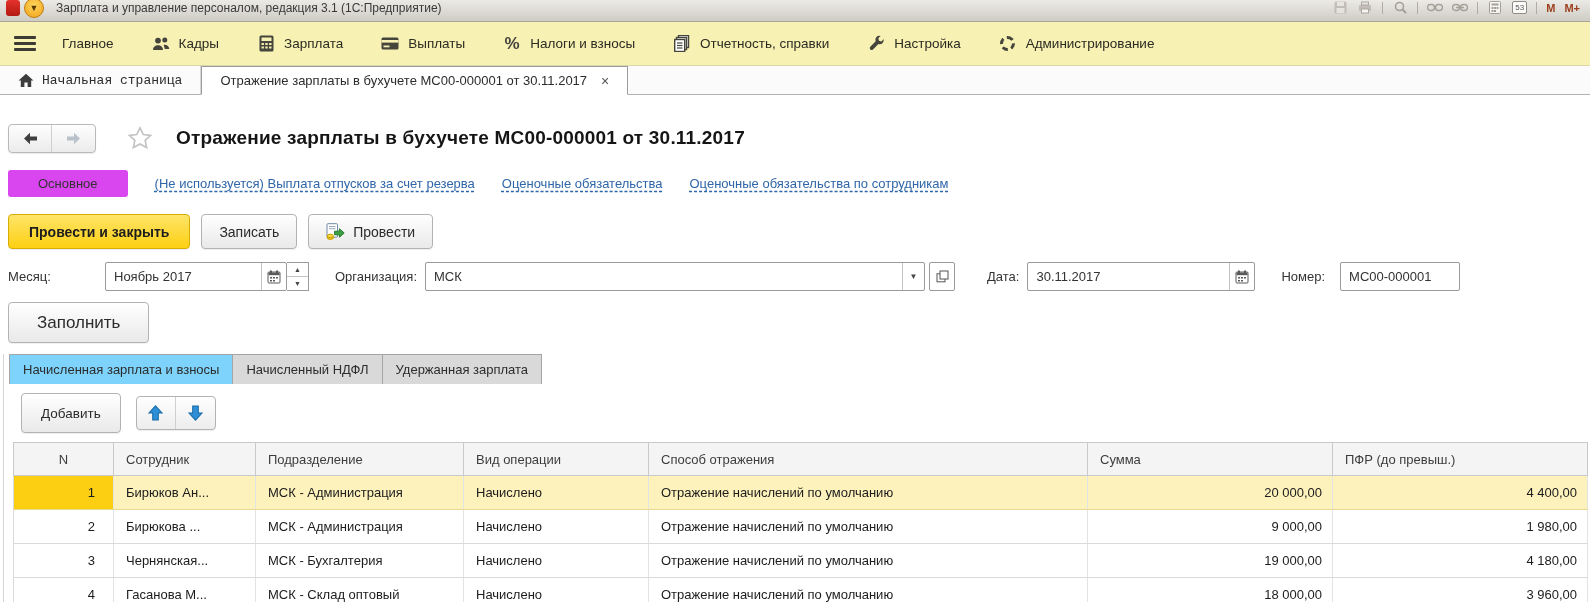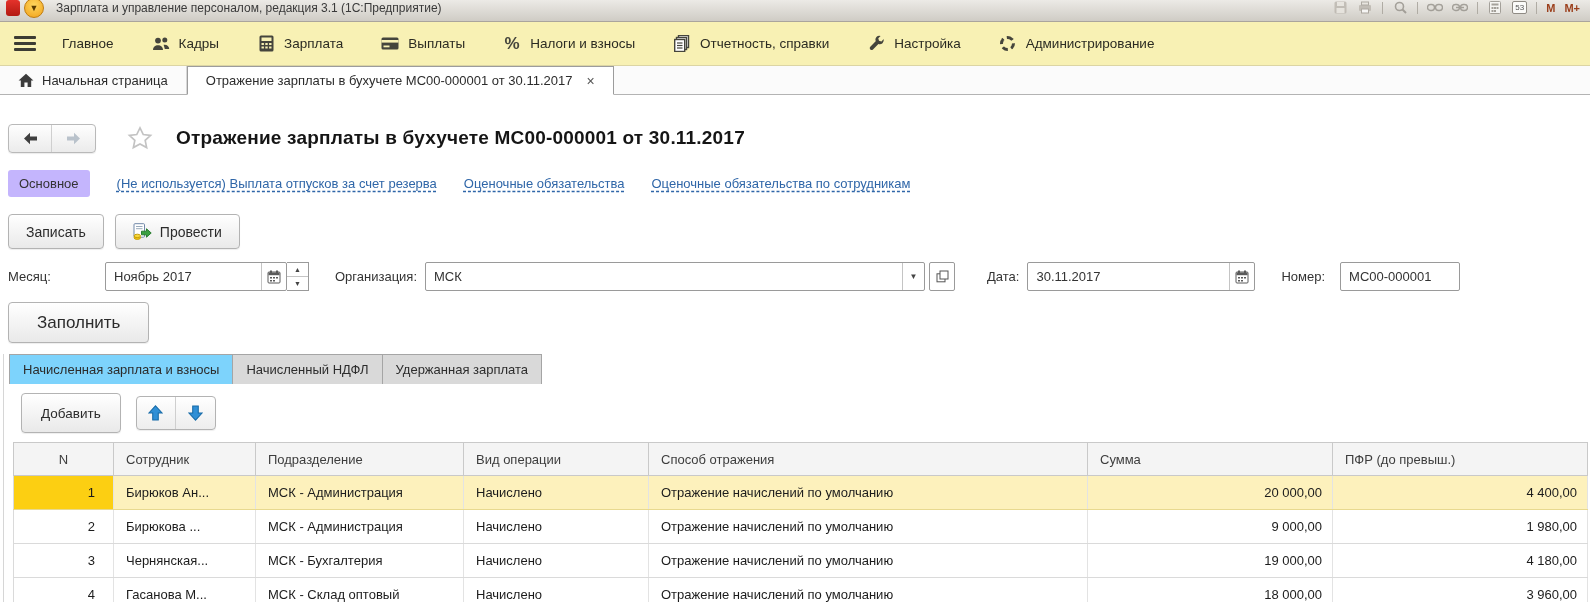--- a/index.html
+++ b/index.html
@@ -37,34 +37,34 @@
   }
   .hamburger{ width:22px; margin-right:26px; cursor:pointer; }
   .hamburger i{ display:block; height:3px; background:#3c3c34; margin:3px 0; border-radius:1px; }
   .mi{ display:flex; align-items:center; gap:9px; margin-right:38px; font-size:13.5px; color:#2b2b22; cursor:pointer; white-space:nowrap; }
   .mi .ico{ width:18px; height:18px; display:flex; align-items:center; justify-content:center; flex:none; }
   .pct{ font-weight:bold; font-size:17px; color:#45453c; }
   .gear-css{ width:15px; height:15px; border:3px dashed #45453c; border-radius:50%; }
   
   .tabbar{ height:29px; background:#fbfbfb; border-bottom:1px solid #b3b3b3; display:flex; align-items:stretch; }
   .wtab{ display:flex; align-items:center; gap:8px; padding:0 18px; font-size:13px; color:#2c2c2c; cursor:pointer; }
-  .wtab.home{ border-right:1px solid #d7d7d7; }
+  .wtab.home{ border-right:1px solid #d7d7d7;font-family:Liberation Mono, monospace; }
   .wtab.active{ background:#fff; border:1px solid #9c9c9c; border-bottom:1px solid #fff; margin-bottom:-1px; }
   .wtab .close{ color:#555; font-size:14px; margin-left:6px; cursor:pointer; }
   
   .doc-header{ display:flex; align-items:center; margin:28px 0 0 8px; height:30px; }
   .navbtns{ display:inline-flex; border:1px solid #b9b9b9; border-radius:4px; overflow:hidden;
     background:linear-gradient(#fefefe,#ebebeb); box-shadow:0 1px 1px rgba(0,0,0,.08); }
   .navbtn{ width:43px; height:27px; display:flex; align-items:center; justify-content:center; cursor:pointer; }
   .navbtn.back{ border-right:1px solid #cfcfcf; }
   .star{ margin-left:30px; cursor:pointer; display:flex; }
   .doc-title{ font-size:19px; color:#151515; margin-left:22px; white-space:nowrap; letter-spacing:.2px; }
   
   .navrow{ display:flex; align-items:center; gap:27px; margin:17px 0 0 8px; font-size:13px; }
-  .chip{ background:#c4b5fd; border-radius:3px; padding:6px 11px; color:#333; }
+  .chip{ background:#d946ef; border-radius:3px; padding:6px 30px; color:#333; }
   .navlink{ color:#2f66a8; text-decoration:underline dashed; text-underline-offset:3px; cursor:pointer; white-space:nowrap; }
   
   .actions{ display:flex; align-items:center; gap:11px; margin:17px 0 0 8px; }
   .btn{ display:inline-flex; align-items:center; gap:8px; font-size:14px; color:#2b2b2b;
     background:linear-gradient(#ffffff,#e9e9e9); border:1px solid #b3b3b3; border-radius:4px;
     padding:0 17px; height:35px; cursor:pointer; box-shadow:0 1px 1px rgba(0,0,0,.07); }
   .btn.primary{ background:linear-gradient(#ffe468,#fdd013); border-color:#d9ad00; font-weight:bold; color:#1d1d1d; padding:0 20px; }
   
   .fieldsrow{ display:flex; align-items:center; margin:13px 0 0 8px; font-size:13px; color:#333; }
   .flabel{ white-space:nowrap; }
@@ -291,20 +291,21 @@
   </div>
 
   <div class="navrow">
     <span class="chip">Основное</span>
     <span class="navlink">(Не используется) Выплата отпусков за счет резерва</span>
     <span class="navlink">Оценочные обязательства</span>
     <span class="navlink">Оценочные обязательства по сотрудникам</span>
   </div>
 
   <div class="actions">
+    <button class="btn primary">Провести и закрыть</button>
     <button class="btn">Записать</button>
     <button class="btn">
       <span>
         <svg class="icon-svg" width="19" height="17" viewBox="0 0 19 17">
             <rect x="1" y="0.7" width="10.5" height="13.5" rx="1" fill="#fff" stroke="#7188a8"></rect>
             <line x1="3" y1="3.5" x2="9.5" y2="3.5" stroke="#9ab" stroke-width="1"></line>
             <line x1="3" y1="5.7" x2="9.5" y2="5.7" stroke="#9ab" stroke-width="1"></line>
             <ellipse cx="4.3" cy="14.7" rx="3.2" ry="1.7" fill="#f2c713" stroke="#c79e09"></ellipse>
             <ellipse cx="4.3" cy="12.9" rx="3.2" ry="1.7" fill="#f8d83c" stroke="#c79e09"></ellipse>
             <path d="M8.5 8.2 H13.5 V5.8 L18.2 10 L13.5 14.2 V11.8 H8.5 Z" fill="#3ba042" stroke="#2a7d30"></path>

